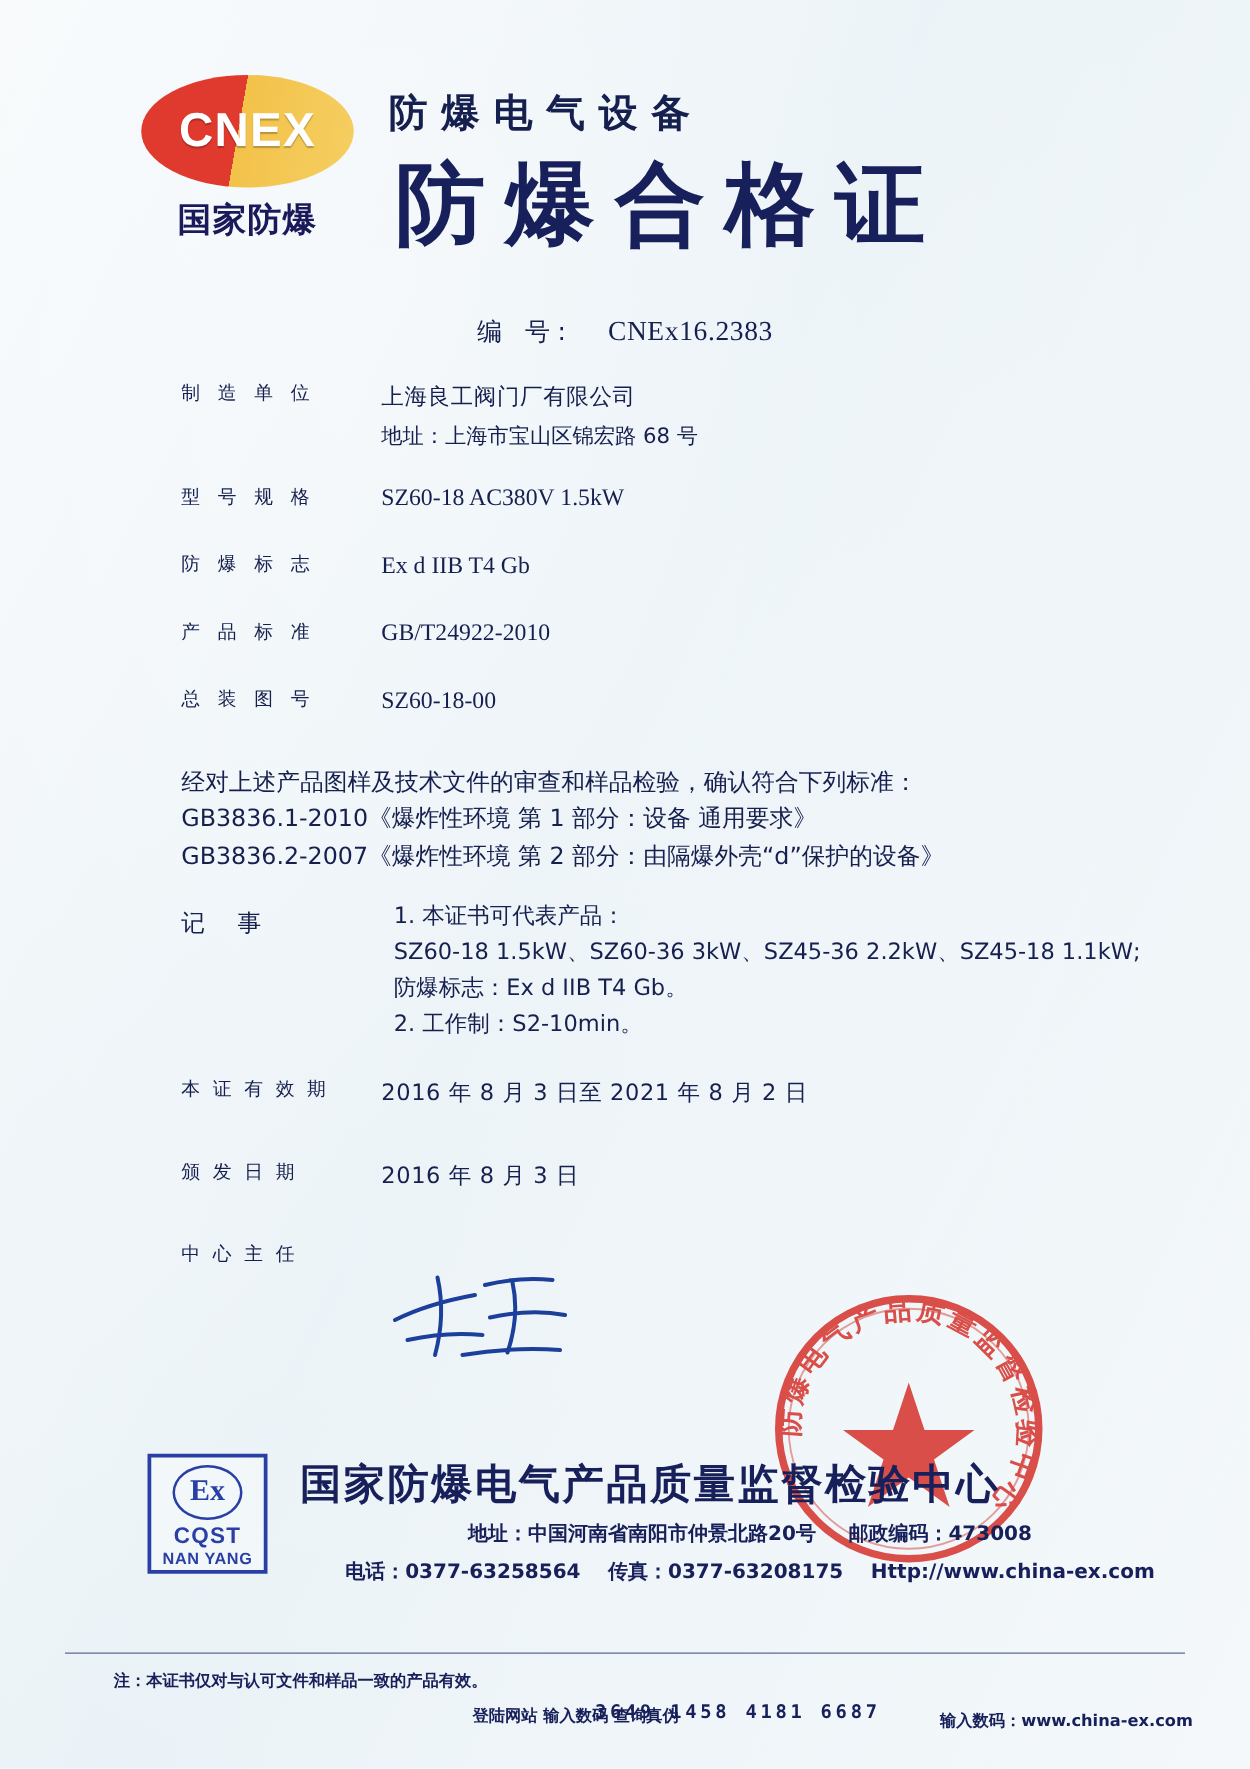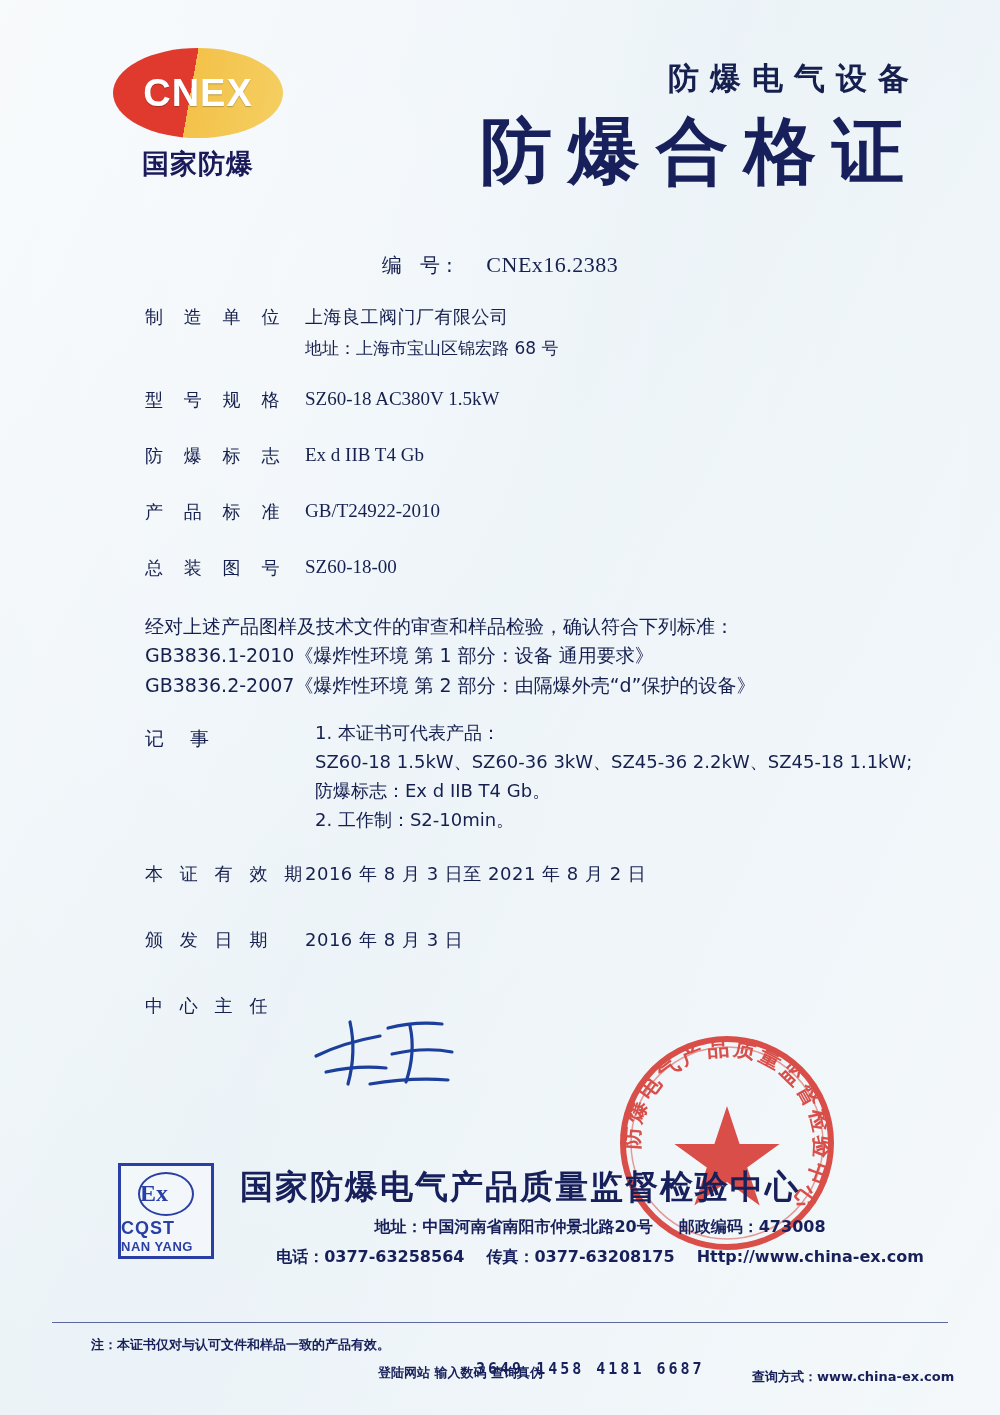--- a/index.html
+++ b/index.html
@@ -25,21 +25,21 @@
     position: absolute;
     inset: 0;
     background:
       linear-gradient(115deg, rgba(255,255,255,0.55) 0%, rgba(233,242,247,0.3) 45%, rgba(255,255,255,0.5) 100%);
     pointer-events: none;
   }
 
   
   .header {
     position: absolute;
-    top: 48px;
+    top: 60px;
     left: 0;
     width: 972px;
     height: 170px;
   }
   .logo-block {
     position: absolute;
     left: 108px;
     top: 0px;
     width: 180px;
     text-align: center;
@@ -70,21 +70,21 @@
     letter-spacing: 1px;
     color: #1a1a5a;
     font-family: "DejaVu Sans", sans-serif;
   }
 
   .title-block {
     position: absolute;
     left: 300px;
     top: 10px;
     width: 620px;
-    text-align: right;
+    text-align: left;
   }
   .title-small {
     font-size: 31px;
     letter-spacing: 11px;
     font-weight: bold;
     color: #16204f;
     font-family: "DejaVu Sans", sans-serif;
     text-indent: 11px;
   }
   .title-main {
@@ -129,22 +129,22 @@
   }
   .row {
     position: relative;
     display: flex;
     align-items: flex-start;
     margin-bottom: 18px;
   }
   .row .lbl {
     width: 150px;
     margin-left: 145px;
-    font-size: 18px;
-    font-family: Liberation Mono, monospace;
+    font-size: 15px;
+    font-family: Liberation Sans, sans-serif;
     color: #16204f;
     letter-spacing: 5px;
     white-space: nowrap;
   }
   .row .val {
     font-size: 19px;
     font-family: "Liberation Serif", serif;
     color: #16204f;
     padding-left: 10px;
   }
@@ -238,21 +238,21 @@
     width: 1000px;
   }
   .ex-badge {
     position: absolute;
     left: 118px;
     top: 8px;
     width: 96px;
     height: 96px;
     border: 3px solid #2a3fa5;
     box-sizing: border-box;
-    text-align: left;
+    text-align: center;
     background: rgba(255,255,255,0.35);
   }
   .ex-badge .ex-circle {
     width: 52px;
     height: 40px;
     margin: 6px auto 0;
     border: 2.5px solid #2a3fa5;
     border-radius: 50%;
     font-family: "Liberation Serif", serif;
     font-size: 24px;
@@ -492,14 +492,14 @@
     <div class="org-contact">
       <span>电话：</span><span>0377-63258564</span><span class="gap"></span><span>传真：</span><span>0377-63208175</span><span class="gap"></span><span>Http://www.china-ex.com</span>
     </div>
   </div>
 
   <div class="divider"></div>
 
   <div class="foot-note">注：本证书仅对与认可文件和样品一致的产品有效。</div>
   <div class="foot-note2">登陆网站 输入数码 查询真伪</div>
   <div class="foot-code">3649 1458 4181 6687</div>
-  <div class="foot-query">查询方式：www.china-ex.com</div>
+  <div class="foot-query">输入数码：www.china-ex.com</div>
 </div>
 
 </body></html>

